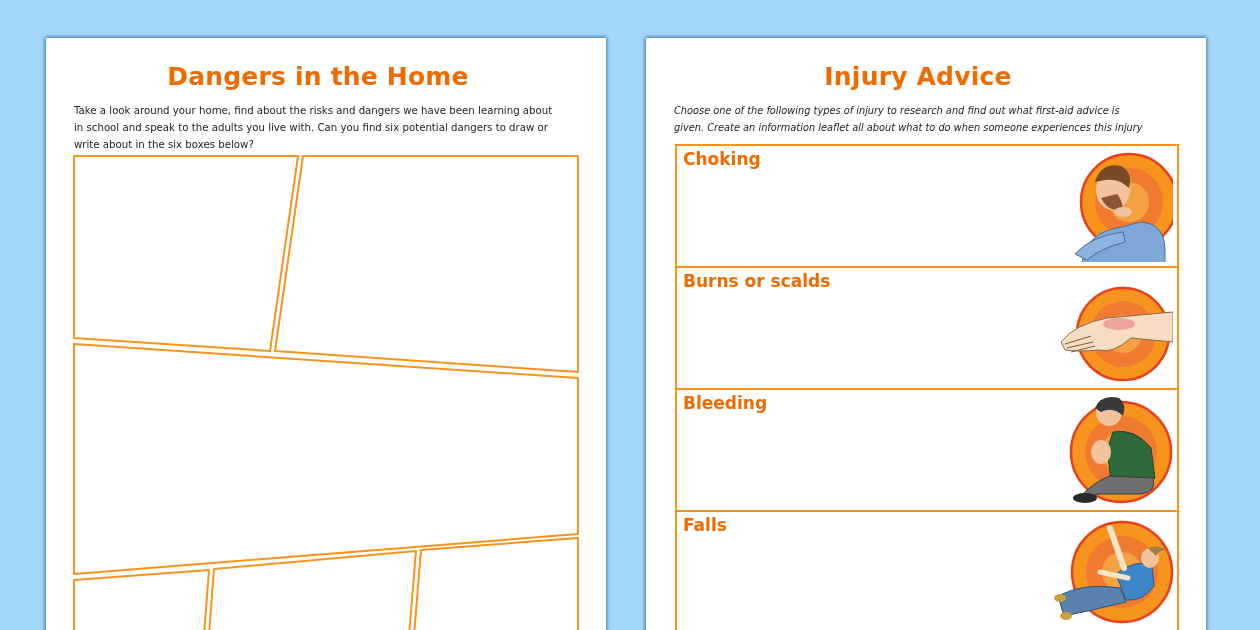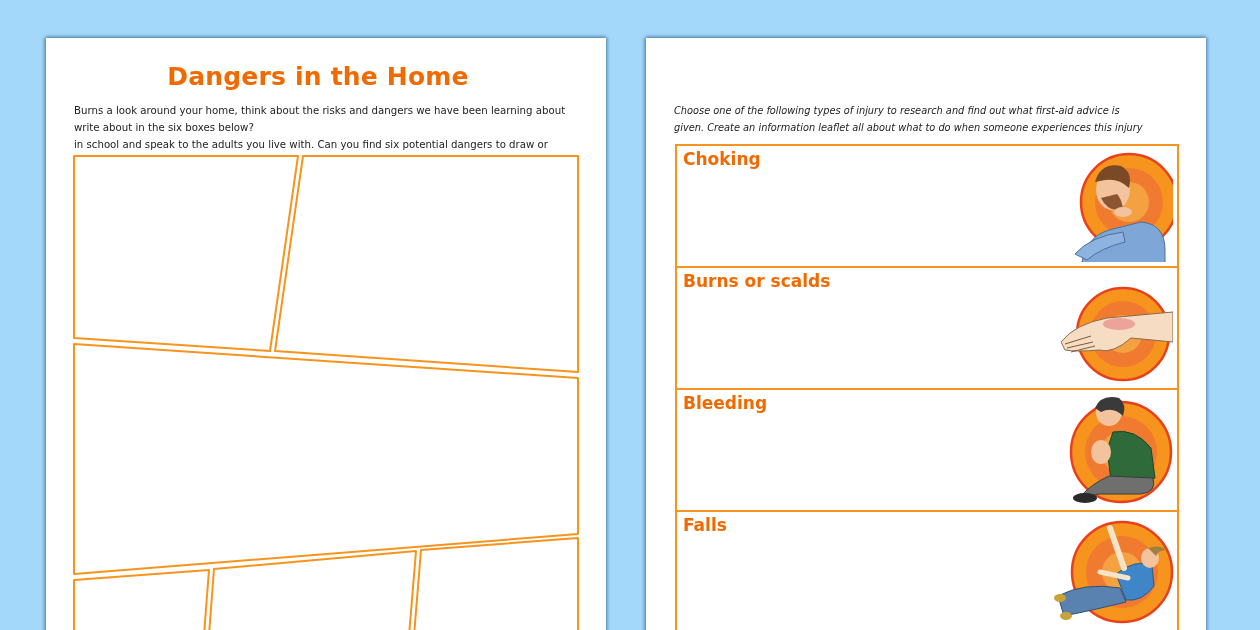--- a/index.html
+++ b/index.html
@@ -42,43 +42,44 @@
     .injury-pic {
       position:absolute; right:4px; top:4px; width:112px; height:112px;
     }
   </style>
 </head>
 <body>
 
 <div class="page" id="page-left">
   <div class="title">Dangers in the Home</div>
   <div class="intro">
-    <div>Burns a look around your home, think about the risks and dangers we have been learning about</div>
+    <div>Take a look around your home, find about the risks and dangers we have been learning about</div>
+    <div>in school and speak to the adults you live with. Can you find six potential dangers to draw or</div>
     <div>write about in the six boxes below?</div>
-    <div>in school and speak to the adults you live with. Can you find six potential dangers to draw or</div>
   </div>
   <svg class="panels" width="560" height="600">
     <g fill="#ffffff" stroke="#f7941d" stroke-width="2" stroke-linejoin="round">
 
       <polygon points="28,118 252,118 224,313 28,300"></polygon>
 
       <polygon points="257,118 532,118 532,334 229,313"></polygon>
 
       <polygon points="28,306 532,340 532,496 28,536"></polygon>
 
       <polygon points="28,542 163,532 157,610 28,610"></polygon>
 
       <polygon points="168,531 370,513 362,610 162,610"></polygon>
 
       <polygon points="375,512 532,500 532,610 367,610"></polygon>
     </g>
   </svg>
 </div>
 
 <div class="page" id="page-right">
+  <div class="title">Injury Advice</div>
   <div class="intro">
     <div>Choose one of the following types of injury to research and find out what first-aid advice is</div>
     <div>given. Create an information leaflet all about what to do when someone experiences this injury</div>
   </div>
 
   <div class="injury-box" style="top:106px;height:124px;">
     <span class="injury-label">Choking</span>
     <svg class="injury-pic" viewBox="0 0 112 112">
       <circle cx="68" cy="52" r="48" fill="#f7941d" stroke="#e8401c" stroke-width="2.5"></circle>
       <circle cx="68" cy="52" r="34" fill="#ef7a30"></circle>

